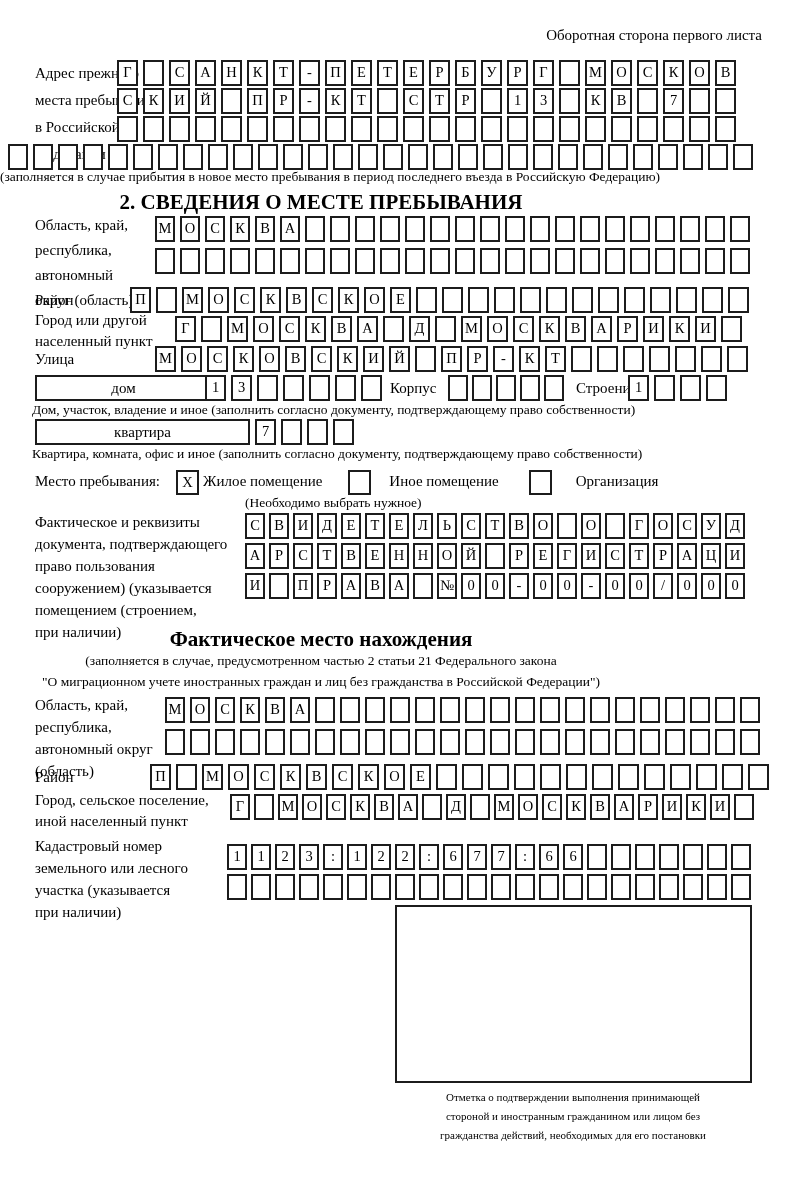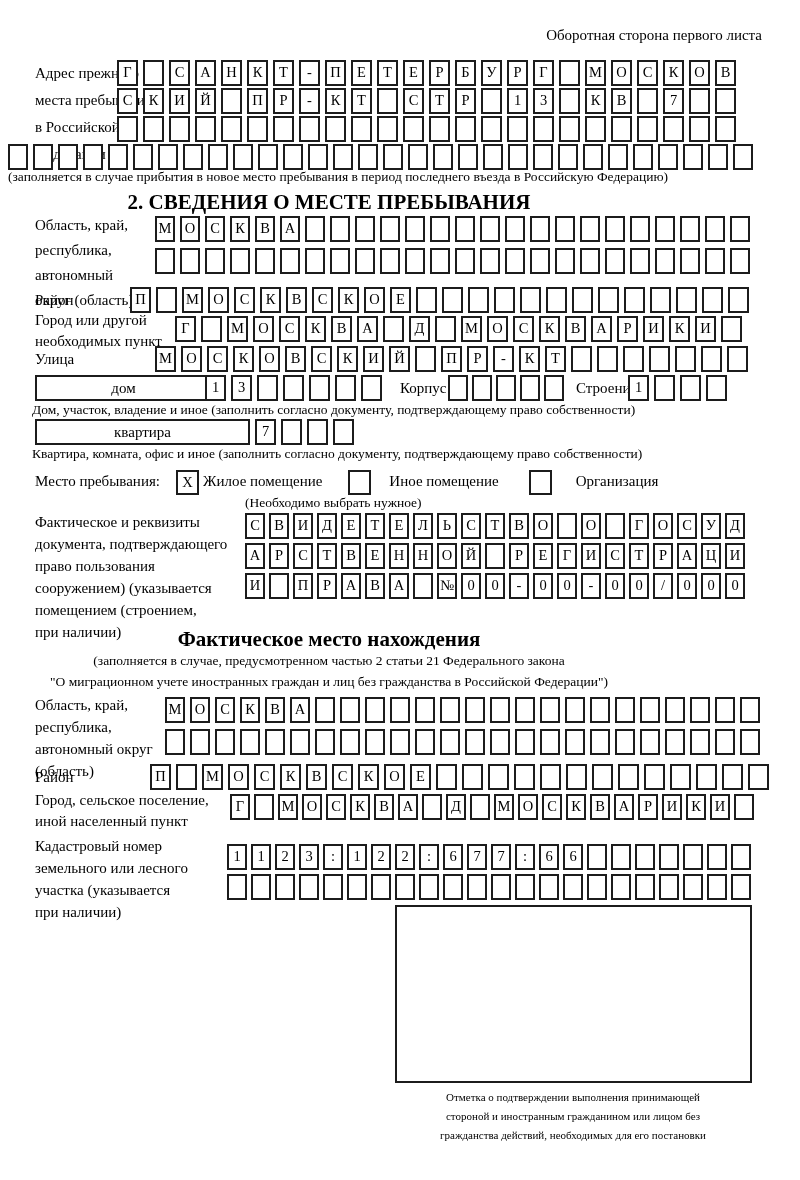--- a/index.html
+++ b/index.html
@@ -9,21 +9,21 @@
     background:#ffffff;
     color:#000;
     font-family:"Liberation Serif", "DejaVu Serif", serif;
     overflow:hidden;
     border-radius:23px;
   }
   .abs{position:absolute;}
   .lbl{font-size:15px;line-height:26px;white-space:nowrap;}
   .lbl-block div{font-size:15px;white-space:nowrap;}
   .note{font-size:13.5px;white-space:nowrap;}
-  .center{width:642px;text-align:center;padding-left:8px;}
+  .center{width:642px;text-align:center;}
   .title{font-size:21px;font-weight:bold;}
   .box-row{white-space:nowrap;}
   .cbox{
     display:inline-block;box-sizing:border-box;
     width:21px;height:26px;
     border:2px solid #1c1c1c;
     margin-right:5px;
     text-align:center;
     font-size:14.5px;line-height:21px;
     vertical-align:top;
@@ -68,27 +68,27 @@
     <div>Область, край,</div>
     <div>республика,</div>
     <div>автономный</div>
     <div>округ (область)</div>
   </div>
 
   <div class="abs lbl" style="left:35px; top:287px;">Район</div>
 
   <div class="abs lbl-block" style="left:35px; top:310px; line-height:21px;">
     <div>Город или другой</div>
-    <div>необходимых пункт</div>
+    <div>населенный пункт</div>
   </div>
 
   <div class="abs lbl" style="left:35px; top:346px;">Улица</div>
 
   <div class="abs widebox" style="left:35px; top:375px; width:177px;">дом</div>
-  <div class="abs lbl" style="left:400px; top:375px;">Корпус</div>
+  <div class="abs lbl" style="left:390px; top:375px;">Корпус</div>
   <div class="abs lbl" style="left:576px; top:375px;">Строение</div>
   <div class="abs note" style="left:32px; top:402px;">Дом, участок, владение и иное (заполнить согласно документу, подтверждающему право собственности)</div>
 
   <div class="abs widebox" style="left:35px; top:419px; width:215px;">квартира</div>
   <div class="abs note" style="left:32px; top:446px;">Квартира, комната, офис и иное (заполнить согласно документу, подтверждающему право собственности)</div>
 
   <div class="abs" style="left:35px; top:468px; white-space:nowrap;">
     <span class="lbl">Место пребывания:</span>
     <span class="checkbox" style="margin-left:12px;">X</span>
     <span class="lbl" style="">Жилое помещение</span>

